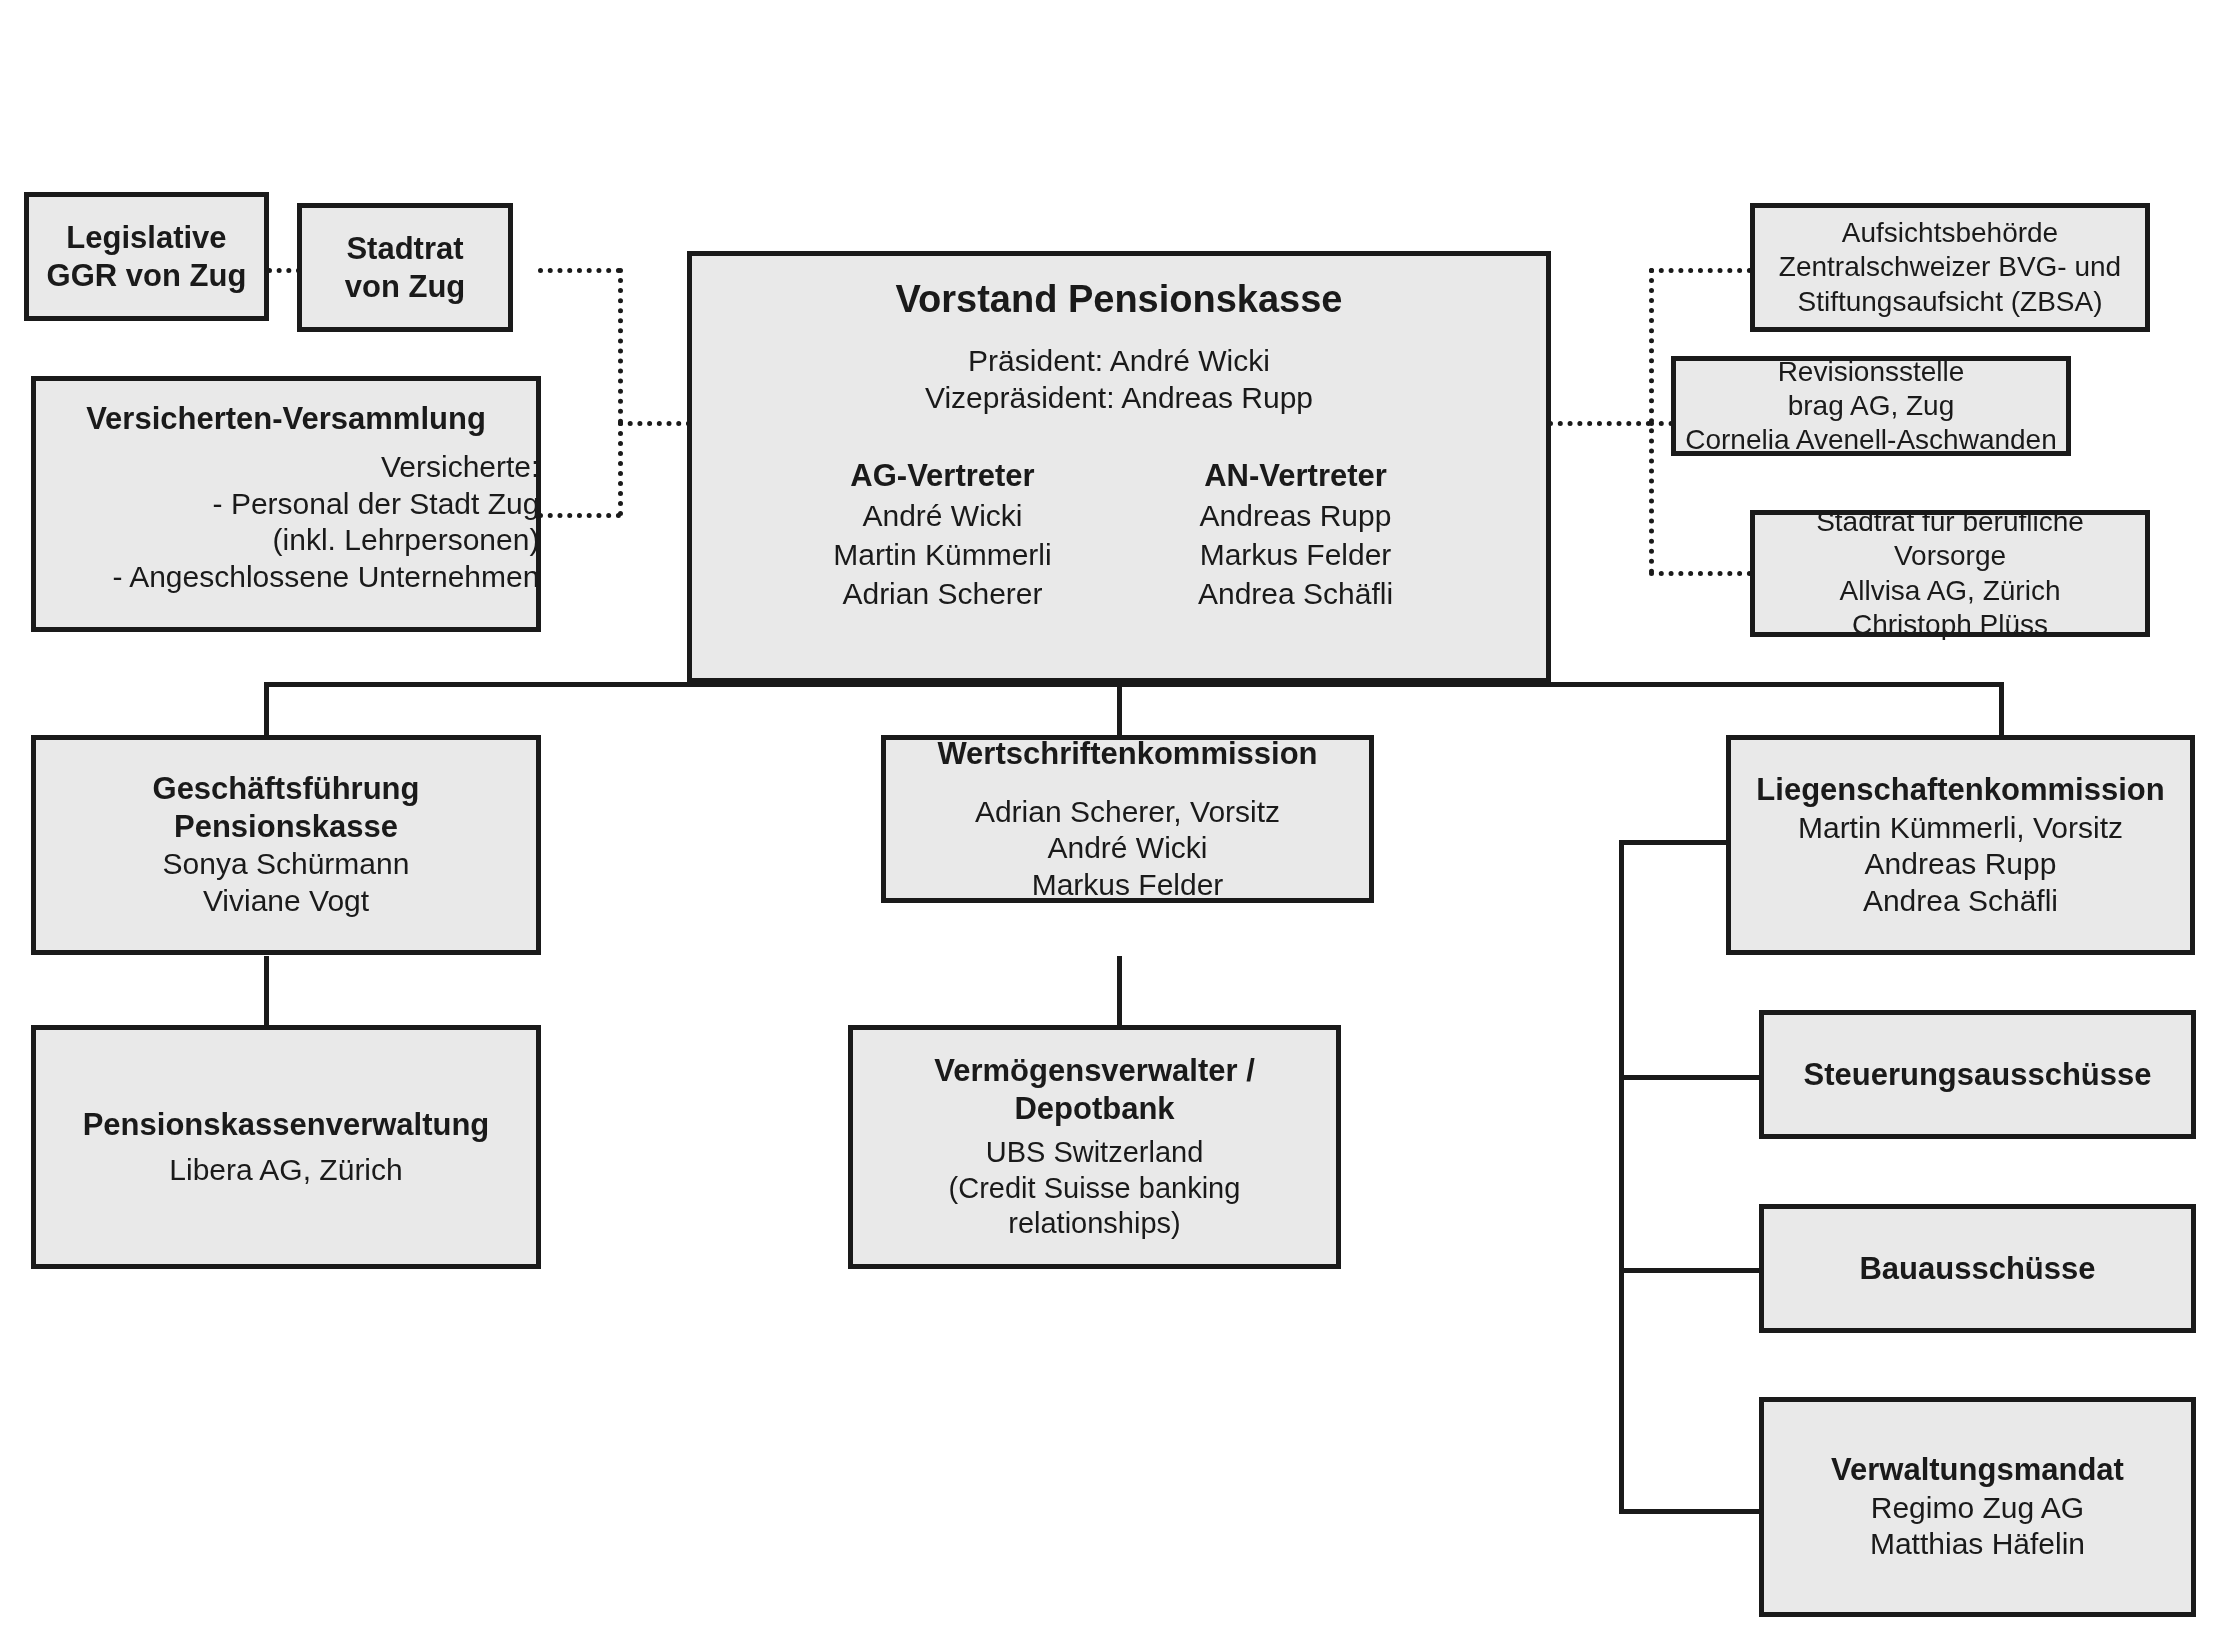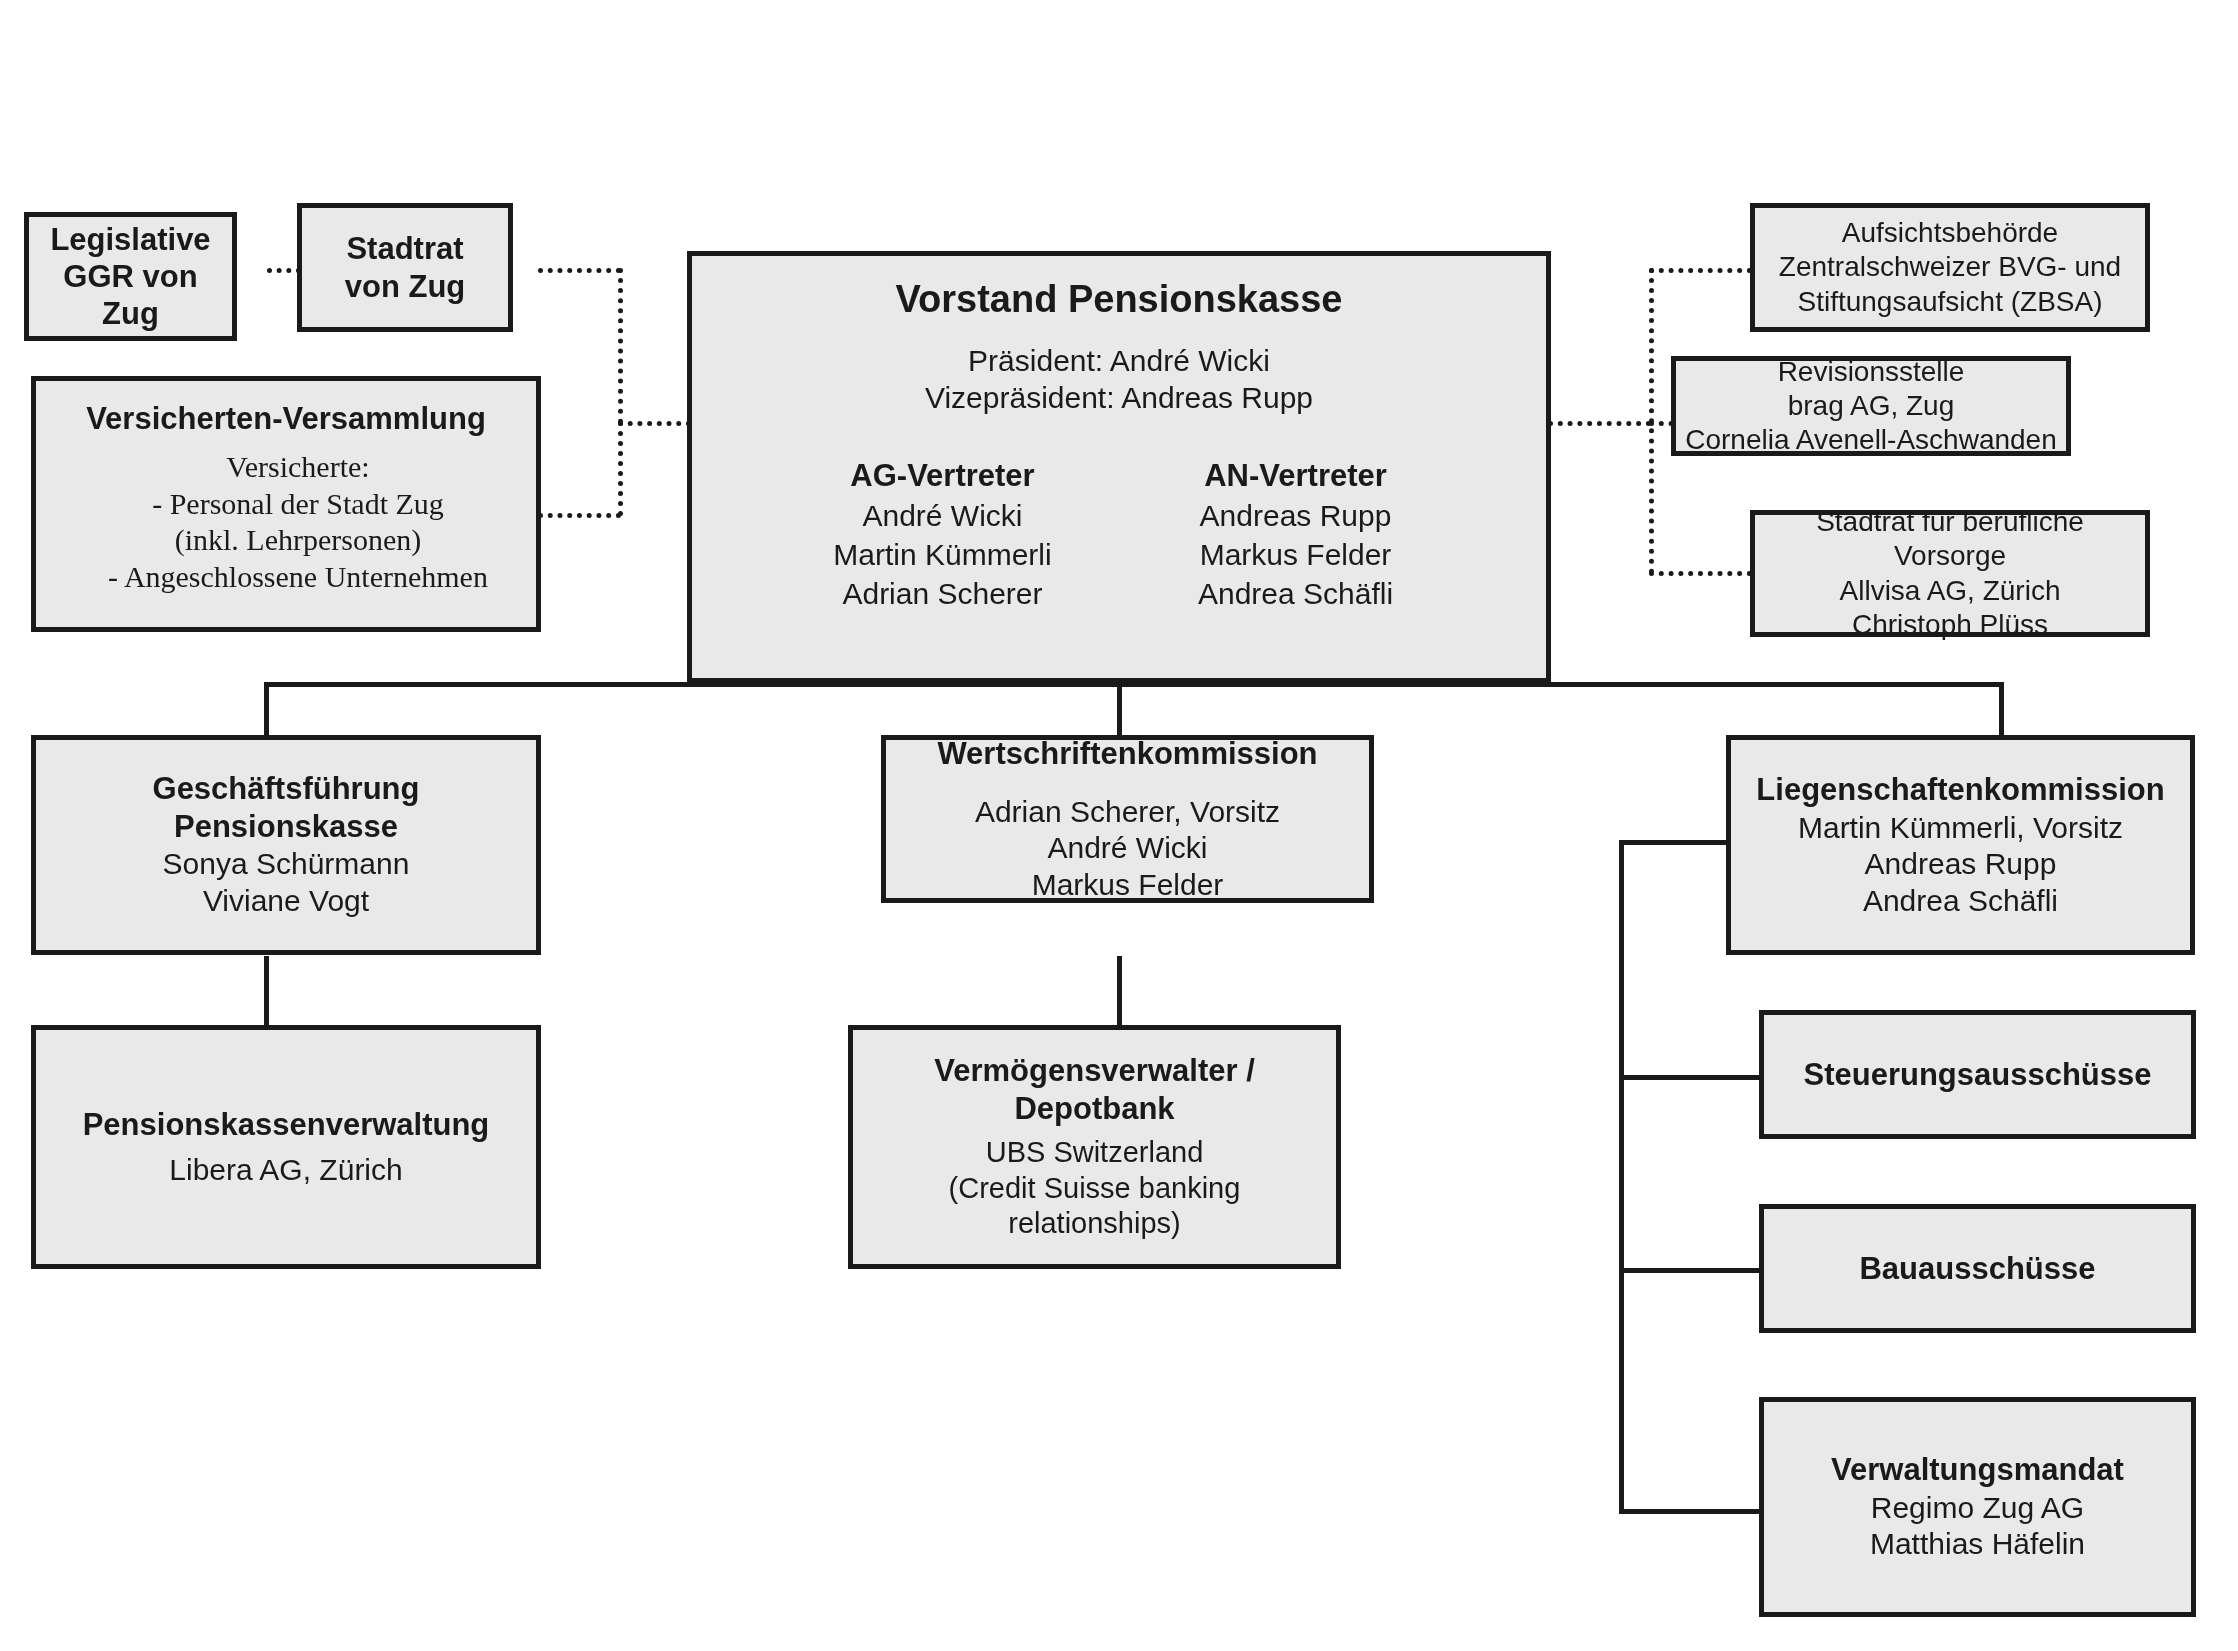--- a/index.html
+++ b/index.html
@@ -55,25 +55,24 @@
     align-items:center;
     min-width:258px;
   }
   .col .ch{font-weight:bold;font-size:31px;line-height:1.25;}
   .col .cn{font-weight:normal;font-size:30px;line-height:1.30;}
   .col .cn:first-of-type{margin-top:5.2px;}
 
   .big-title{font-weight:bold;font-size:38px;line-height:1.2;}
 
   .left-align{
-    text-align:center;
+    text-align:right;
     align-items:flex-start;
     align-self:flex-start;
     width:100%;
-    font-family:Liberation Serif, serif;
   }
 
   
   .ln{position:absolute;background:#1a1a1a;z-index:2;}
   .lnh{height:5.2px;}
   .lnv{width:5.2px;}
 
   .dot-h{
     position:absolute;height:0;border-top:5.2px dotted #1a1a1a;z-index:2;
   }
@@ -114,21 +113,21 @@
 
   <div class="dot-h" style="left:538px; top:513px; width:83px;"></div>
   <div class="dot-v" style="left:618px; top:421px; height:95px;"></div>
 
   <div class="dot-h" style="left:1548px; top:421px; width:103px;"></div>
   <div class="dot-v" style="left:1649px; top:268px; height:306px;"></div>
   <div class="dot-h" style="left:1649px; top:268px; width:103px;"></div>
   <div class="dot-h" style="left:1649px; top:421px; width:103px;"></div>
   <div class="dot-h" style="left:1649px; top:571px; width:103px;"></div>
 
-  <div class="box" style="left:24px; top:212px; width:213px; height:129px;">
+  <div class="box" style="left:24px; top:192px; width:245px; height:129px;">
     <div class="ttl">Legislative
 GGR von Zug</div>
   </div>
 
   <div class="box" style="left:297px; top:203px; width:216px; height:129px;">
     <div class="ttl">Stadtrat
 von Zug</div>
   </div>
 
   <div class="box" style="left:31px; top:376px; width:510px; height:256px; justify-content:flex-start; padding-top:19px;">

